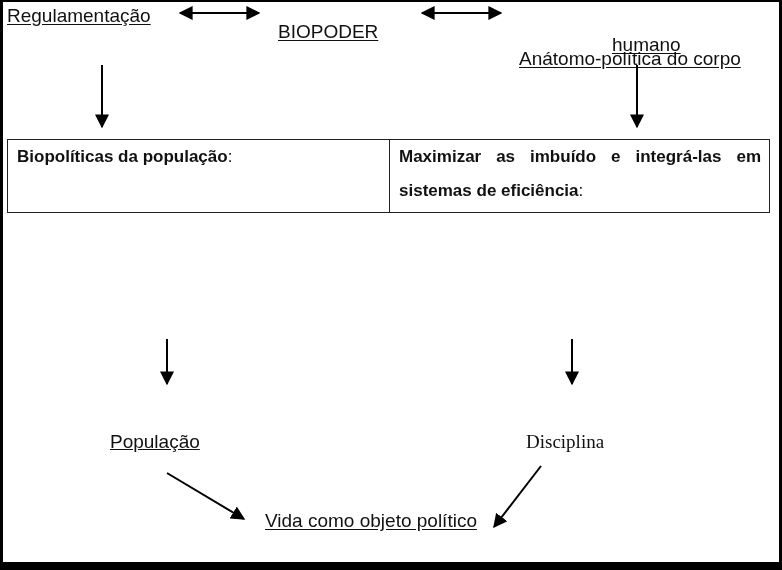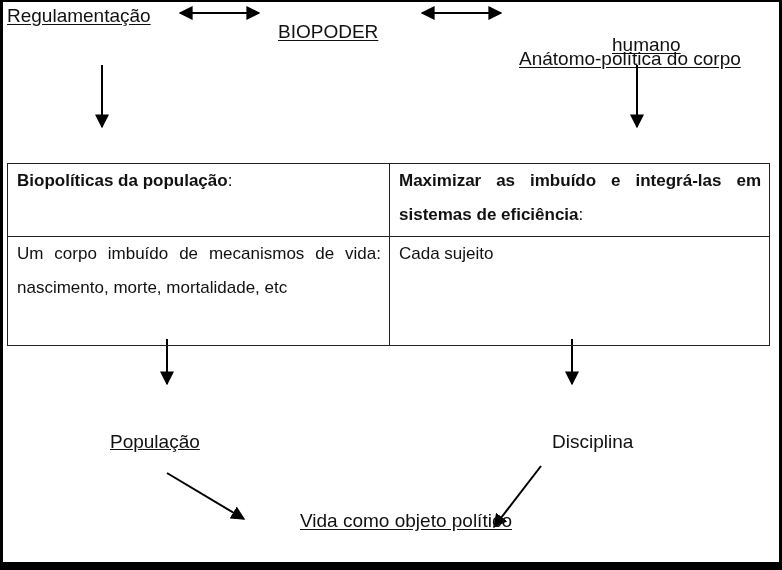--- a/index.html
+++ b/index.html
@@ -3,21 +3,21 @@
 <meta charset="utf-8">
 <style>
   html, body { margin:0; padding:0; }
   body { width:782px; height:570px; position:relative; background:#fff; overflow:hidden;
          font-family:"Liberation Sans", sans-serif; color:#111; }
   .frame { position:absolute; left:0; top:0; width:782px; height:570px; box-sizing:border-box;
            border-left:3px solid #000; border-right:3px solid #000; border-top:2px solid #000; border-bottom:8px solid #000; }
   .lbl { position:absolute; font-size:19px; line-height:26px; white-space:nowrap; }
   .u { text-decoration:underline; text-underline-offset:2px; }
   svg.arrows { position:absolute; left:0; top:0; }
-  table.grid { position:absolute; left:7px; top:139px; width:763px; border-collapse:collapse;margin-top:24px; }
+  table.grid { position:absolute; left:7px; top:139px; width:763px; border-collapse:collapse; }
   table.grid td { border:1.5px solid #222; vertical-align:top; font-size:17px; line-height:34px;
                   padding:0 8px 0 9px; text-align:justify; }
   table.grid tr.head td { height:72px; font-weight:bold; }
   table.grid tr.body td { height:108px; }
   .colon { font-weight:normal; }
 </style>
 </head>
 <body>
 
 <div class="frame"></div>
@@ -58,22 +58,18 @@
     <line x1="541" y1="466" x2="494" y2="527" stroke="#000" stroke-width="2" marker-end="url(#ah)"></line>
   </g>
 </svg>
 
 <table class="grid">
   <tbody>
       <tr class="head">
     <td style="width:364px;"><span>Biopolíticas da população</span><span class="colon">:</span></td>
     <td><span>Maximizar as imbuído e integrá-las em sistemas de eficiência</span><span class="colon">:</span></td>
   </tr>
-  <tr class="body">
-    <td>Um corpo imbuído de mecanismos de vida: nascimento, morte, mortalidade, etc</td>
-    <td>Cada sujeito</td>
-  </tr>
 </tbody>
   </table>
 
 <div class="lbl" style="left:110px; top:429px;text-decoration:underline;">População</div>
-<div class="lbl" style="left:552px; top:429px;">Disciplina</div>
-<div class="lbl u" style="left:265px; top:508px;margin-left:35px;">Vida como objeto político</div>
+<div class="lbl" style="left:526px; top:429px;font-family:Liberation Serif, serif;">Disciplina</div>
+<div class="lbl u" style="left:265px; top:508px;">Vida como objeto político</div>
 
 </body></html>

